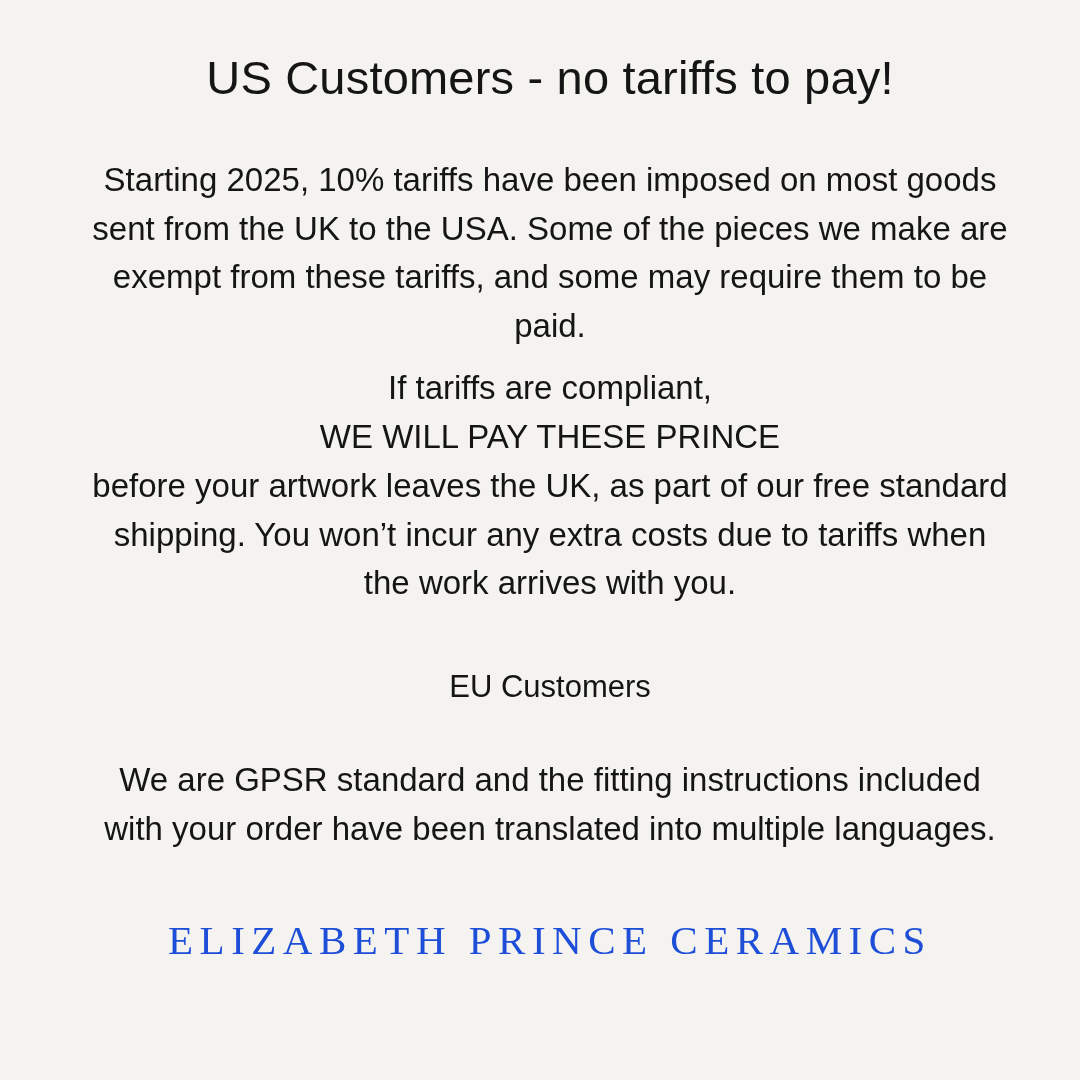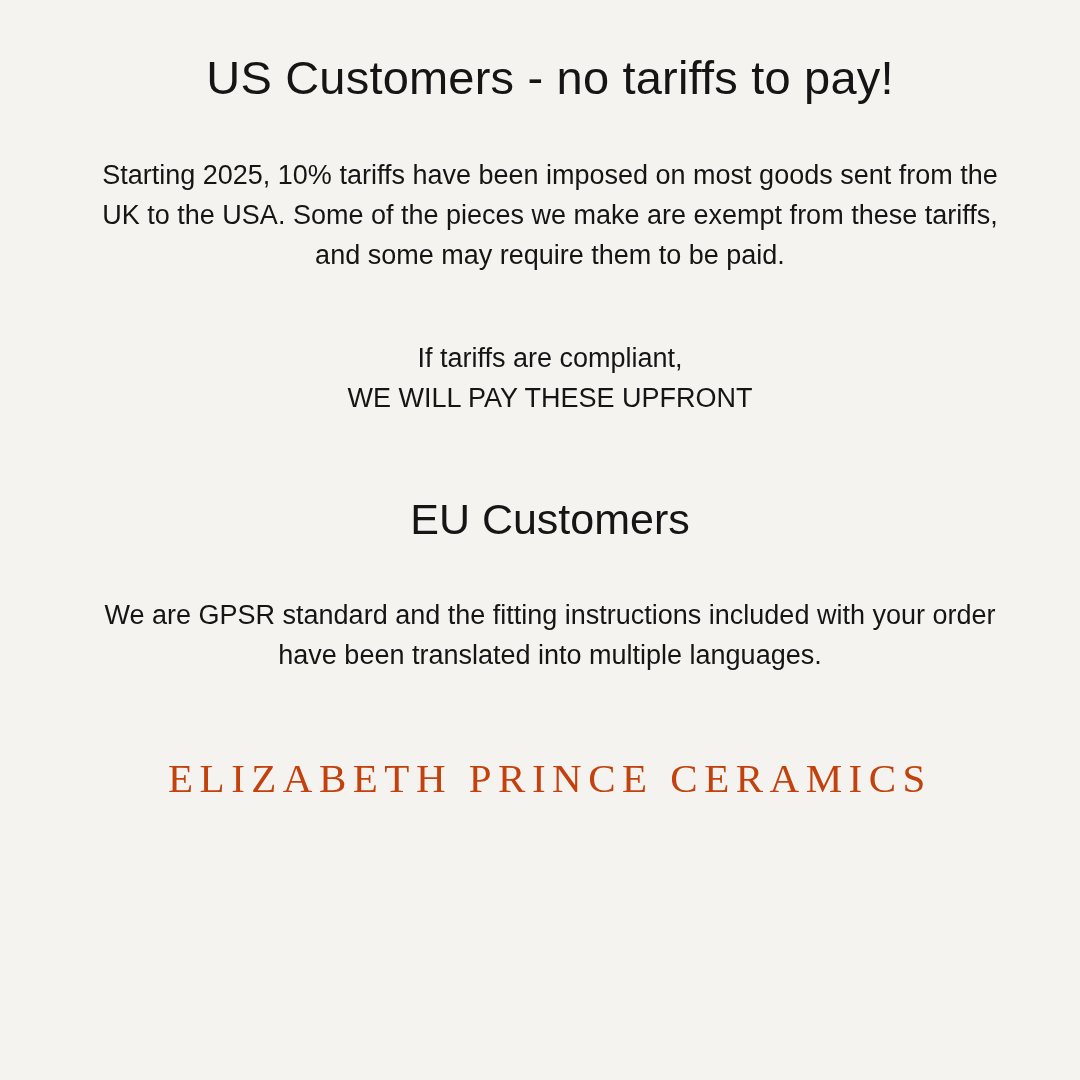--- a/index.html
+++ b/index.html
@@ -27,75 +27,76 @@
   .heading-1 {
     font-size: 47px;
     font-weight: 400;
     line-height: 1.1;
     letter-spacing: 0.2px;
     text-align: center;
     margin: 12px 0 0 0;
     color: #151515;
   }
   .body-block {
-    font-size: 27px;
+    font-size: 33px;
     line-height: 1.48;
     text-align: center;
     max-width: 920px;
-    margin: 16px;
+    margin: 0;
     color: #151515;
     font-weight: 400;
   }
   .block-1 {
     margin-top: 52px;
   }
   .spacer-lines {
     height: 47px;
   }
   .block-2 {
     margin-top: 0;
   }
   .heading-2 {
-    font-size: 43px;
+    font-size: 31px;
     font-weight: 400;
     line-height: 1.1;
     text-align: center;
     margin: 62px 0 0 0;
     color: #151515;
   }
   .block-3 {
     margin-top: 52px;
   }
   .brand {
     margin-top: 62px;
     font-family: "Liberation Serif", serif;
     font-size: 41px;
     letter-spacing: 6.5px;
-    color: #c2410c;
+    color: #1d4ed8;
     text-align: center;
     white-space: nowrap;
   }
   .nowrap-line {
     display: block;
   }
 </style>
 </head>
 <body>
 
 <div class="page">
 
   <h1 class="heading-1">US Customers - no tariffs to pay!</h1>
 
   <p class="body-block block-1">Starting 2025, 10% tariffs have been imposed on most goods sent from the UK to the USA. Some of the pieces we make are exempt from these tariffs, and some may require them to be paid.</p>
 
   <div class="spacer-lines"></div>
 
   <div class="body-block block-2">
     <span class="nowrap-line">If tariffs are compliant,</span>
-    <span class="nowrap-line">WE WILL PAY THESE UPFRONT</span>
+    <span class="nowrap-line">WE WILL PAY THESE PRINCE</span>
+    <span class="nowrap-line">before your artwork leaves the UK, as part of our free standard shipping. You won’t incur any extra costs due to tariffs when the work arrives with you.</span>
   </div>
 
   <h2 class="heading-2">EU Customers</h2>
 
   <p class="body-block block-3">We are GPSR standard and the fitting instructions included with your order have been translated into multiple languages.</p>
 
   <div class="brand">ELIZABETH PRINCE CERAMICS</div>
 
 </div>
 

